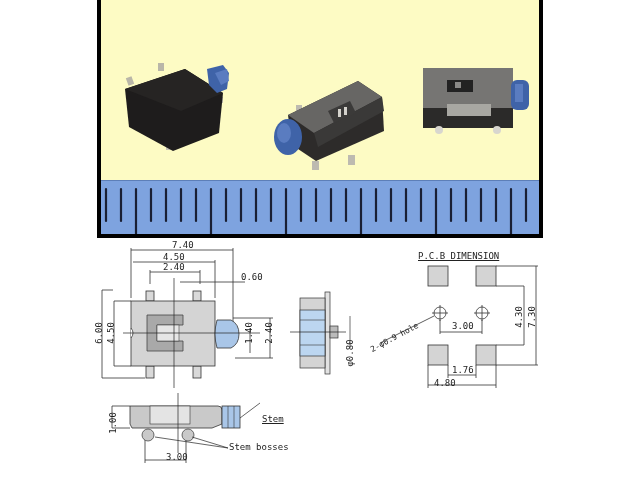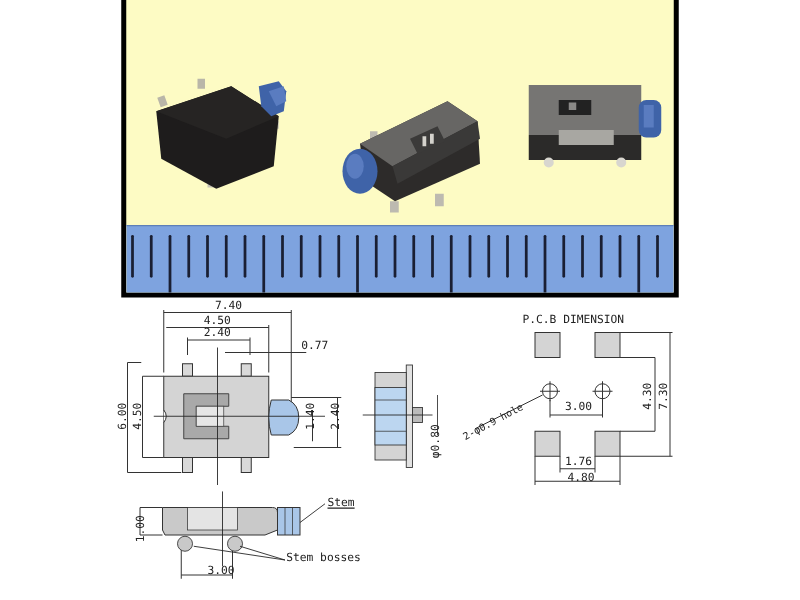--- a/index.html
+++ b/index.html
@@ -147,21 +147,21 @@
     <path d="M122 82 h14 q8 4 8 14 q0 10 -8 14 h-14 q-4 -14 0 -28z" fill="#a9c6e8" stroke="#333" stroke-width="0.8"></path>
 
     <g stroke="#222" stroke-width="0.7">
       <line x1="28" y1="95" x2="165" y2="95"></line>
       <line x1="79" y1="40" x2="79" y2="150"></line>
     </g>
   </svg>
   <span class="label" style="left:172px;top:2px">7.40</span>
   <span class="label" style="left:163px;top:14px">4.50</span>
   <span class="label" style="left:163px;top:24px">2.40</span>
-  <span class="label" style="left:241px;top:34px">0.77</span>
+  <span class="label" style="left:241px;top:34px">0.60</span>
   <span class="label" style="left:88px;top:90px;transform:rotate(-90deg)">6.00</span>
   <span class="label" style="left:100px;top:90px;transform:rotate(-90deg)">4.50</span>
   <span class="label" style="left:238px;top:90px;transform:rotate(-90deg)">1.40</span>
   <span class="label" style="left:258px;top:90px;transform:rotate(-90deg)">2.40</span>
 
   <svg style="position:absolute;left:290px;top:50px" width="70" height="90" viewBox="0 0 70 90">
     <rect x="35" y="4" width="5" height="82" fill="#e2e2e2" stroke="#333" stroke-width="0.7"></rect>
     <rect x="10" y="10" width="25" height="70" fill="#d4d4d4" stroke="#333" stroke-width="0.7"></rect>
     <rect x="10" y="22" width="25" height="46" fill="#bcd6f0" stroke="#333" stroke-width="0.7"></rect>
     <g stroke="#333" stroke-width="0.6">
@@ -192,26 +192,26 @@
         <line x1="128" y1="13" x2="128" y2="35"></line>
         <line x1="134" y1="13" x2="134" y2="35"></line>
       </g>
     <line x1="78" y1="0" x2="78" y2="60" stroke="#222" stroke-width="0.7"></line>
     <g stroke="#222" stroke-width="0.7">
       <line x1="140" y1="25" x2="160" y2="10"></line>
       <line x1="55" y1="44" x2="128" y2="55"></line>
       <line x1="92" y1="44" x2="128" y2="55"></line>
     </g>
   </svg>
-  <span class="label" style="left:262px;top:160px;text-decoration:underline">Stem</span>
+  <span class="label" style="left:262px;top:176px;text-decoration:underline">Stem</span>
   <span class="label" style="left:229px;top:204px">Stem bosses</span>
   <span class="label" style="left:102px;top:180px;transform:rotate(-90deg)">1.00</span>
   <span class="label" style="left:166px;top:214px">3.00</span>
 
-  <span class="label" style="left:418px;top:13px;">P.C.B  DIMENSION</span>
+  <span class="label" style="left:418px;top:13px;text-decoration:underline">P.C.B  DIMENSION</span>
   <svg style="position:absolute;left:370px;top:20px" width="175" height="135" viewBox="0 0 175 135">
     <g fill="#d4d4d4" stroke="#333" stroke-width="0.8">
       <rect x="58" y="8" width="20" height="20"></rect>
       <rect x="106" y="8" width="20" height="20"></rect>
       <rect x="58" y="87" width="20" height="20"></rect>
       <rect x="106" y="87" width="20" height="20"></rect>
     </g>
     <g stroke="#333" stroke-width="0.8" fill="none">
       <line x1="126" y1="8" x2="168" y2="8"></line>
       <line x1="126" y1="28" x2="154" y2="28"></line>
@@ -233,16 +233,16 @@
       <line x1="62" y1="55" x2="78" y2="55"></line>
         <line x1="70" y1="47" x2="70" y2="63"></line>
       <line x1="104" y1="55" x2="120" y2="55"></line>
         <line x1="112" y1="47" x2="112" y2="63"></line>
       <line x1="10" y1="85" x2="64" y2="58"></line>
     </g>
   </svg>
   <span class="label" style="left:368px;top:95px;transform:rotate(-28deg);font-size:8px">2-φ0.9 hole</span>
   <span class="label" style="left:452px;top:83px">3.00</span>
   <span class="label" style="left:452px;top:127px">1.76</span>
-  <span class="label" style="left:454px;top:140px">4.80</span>
+  <span class="label" style="left:434px;top:140px">4.80</span>
   <span class="label" style="left:508px;top:74px;transform:rotate(-90deg)">4.30</span>
   <span class="label" style="left:521px;top:74px;transform:rotate(-90deg)">7.30</span>
 </div>
 
 </body></html>

